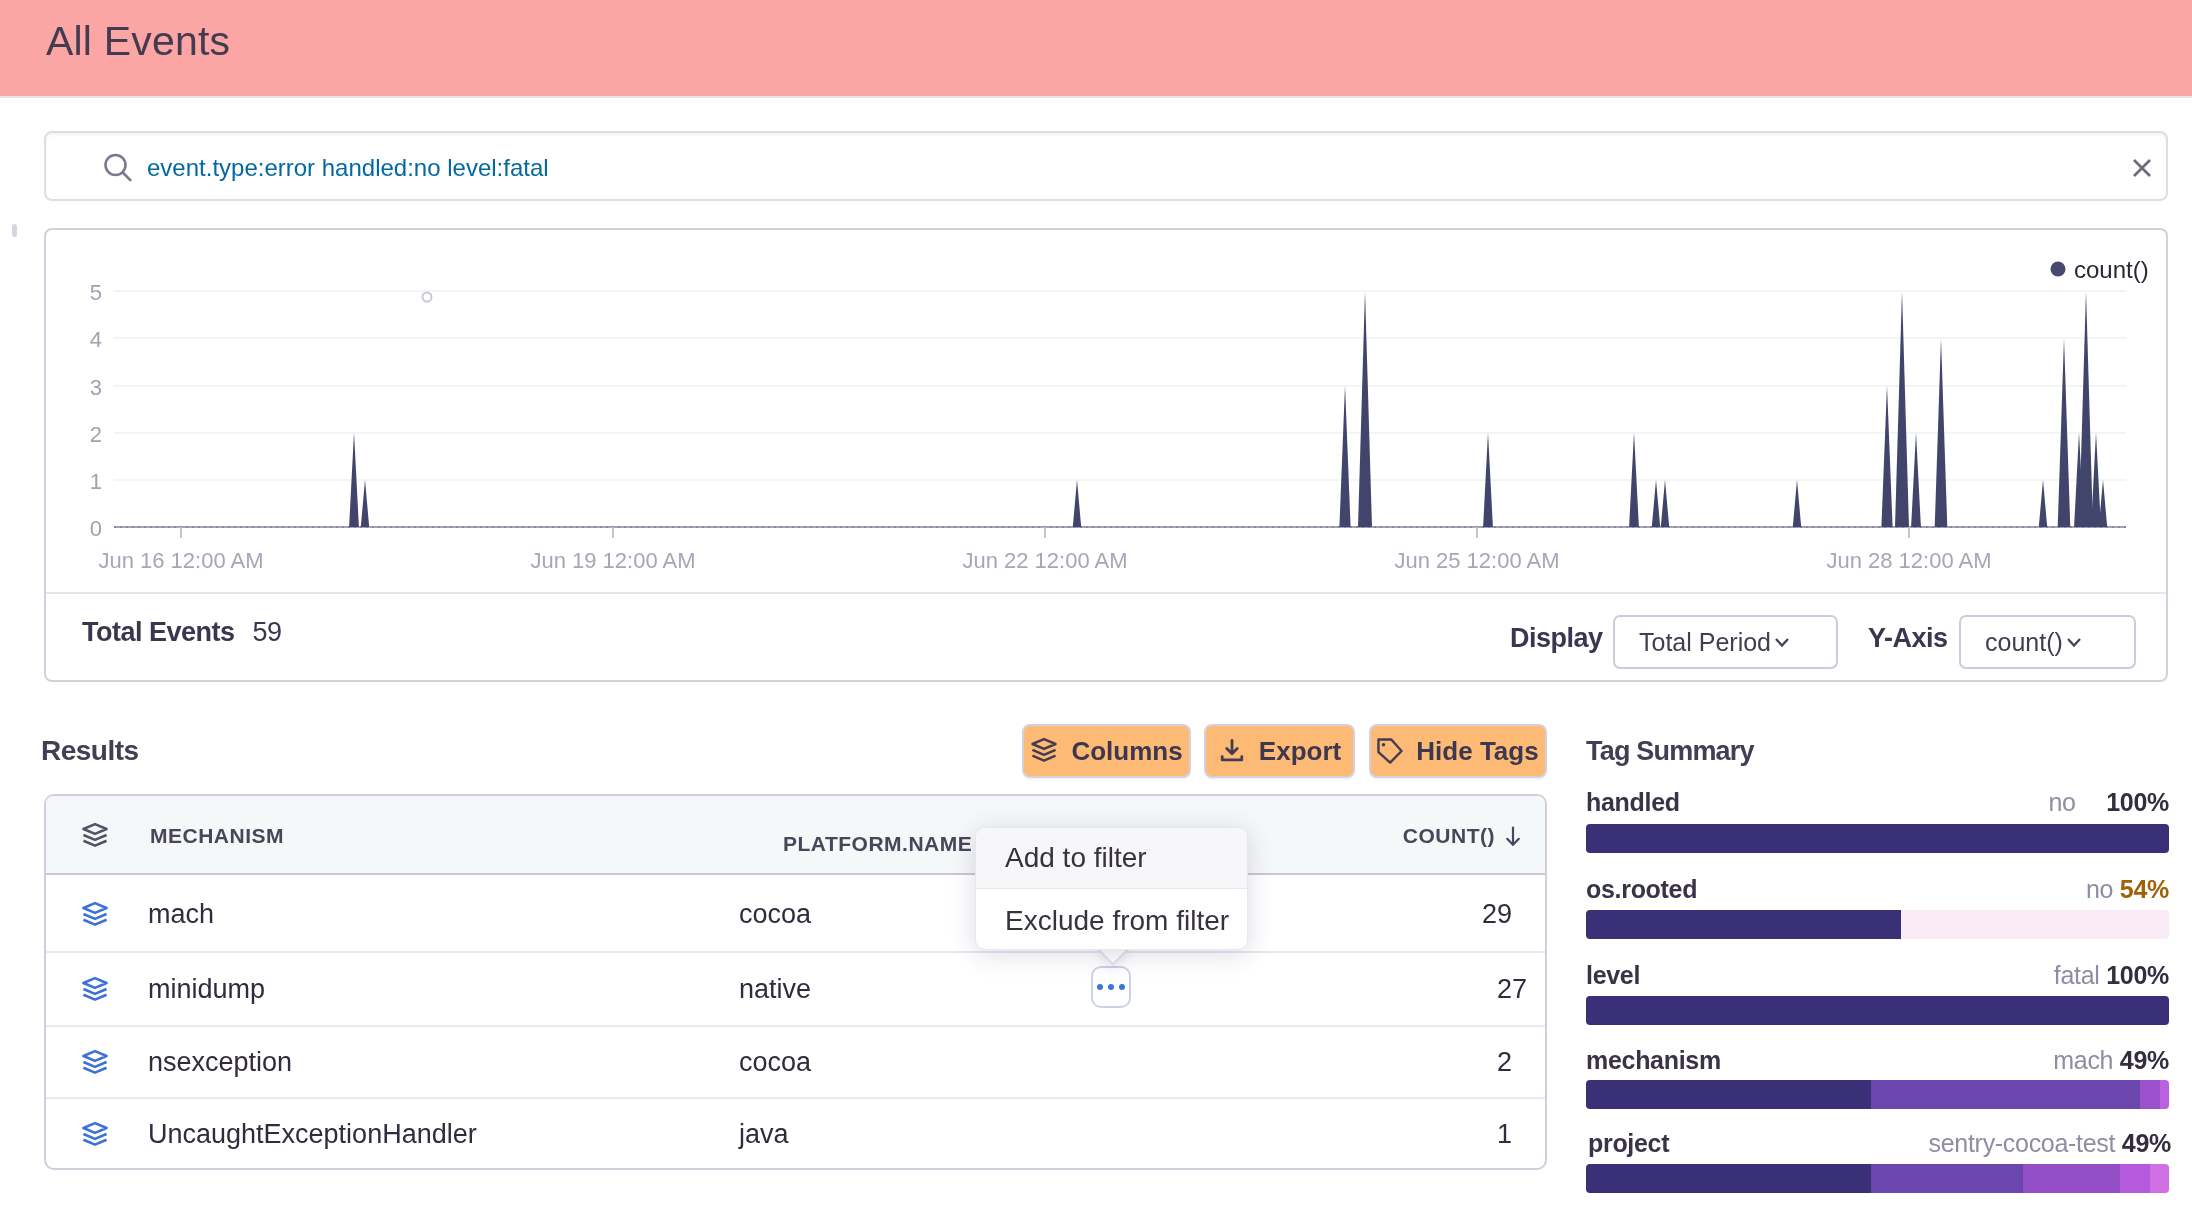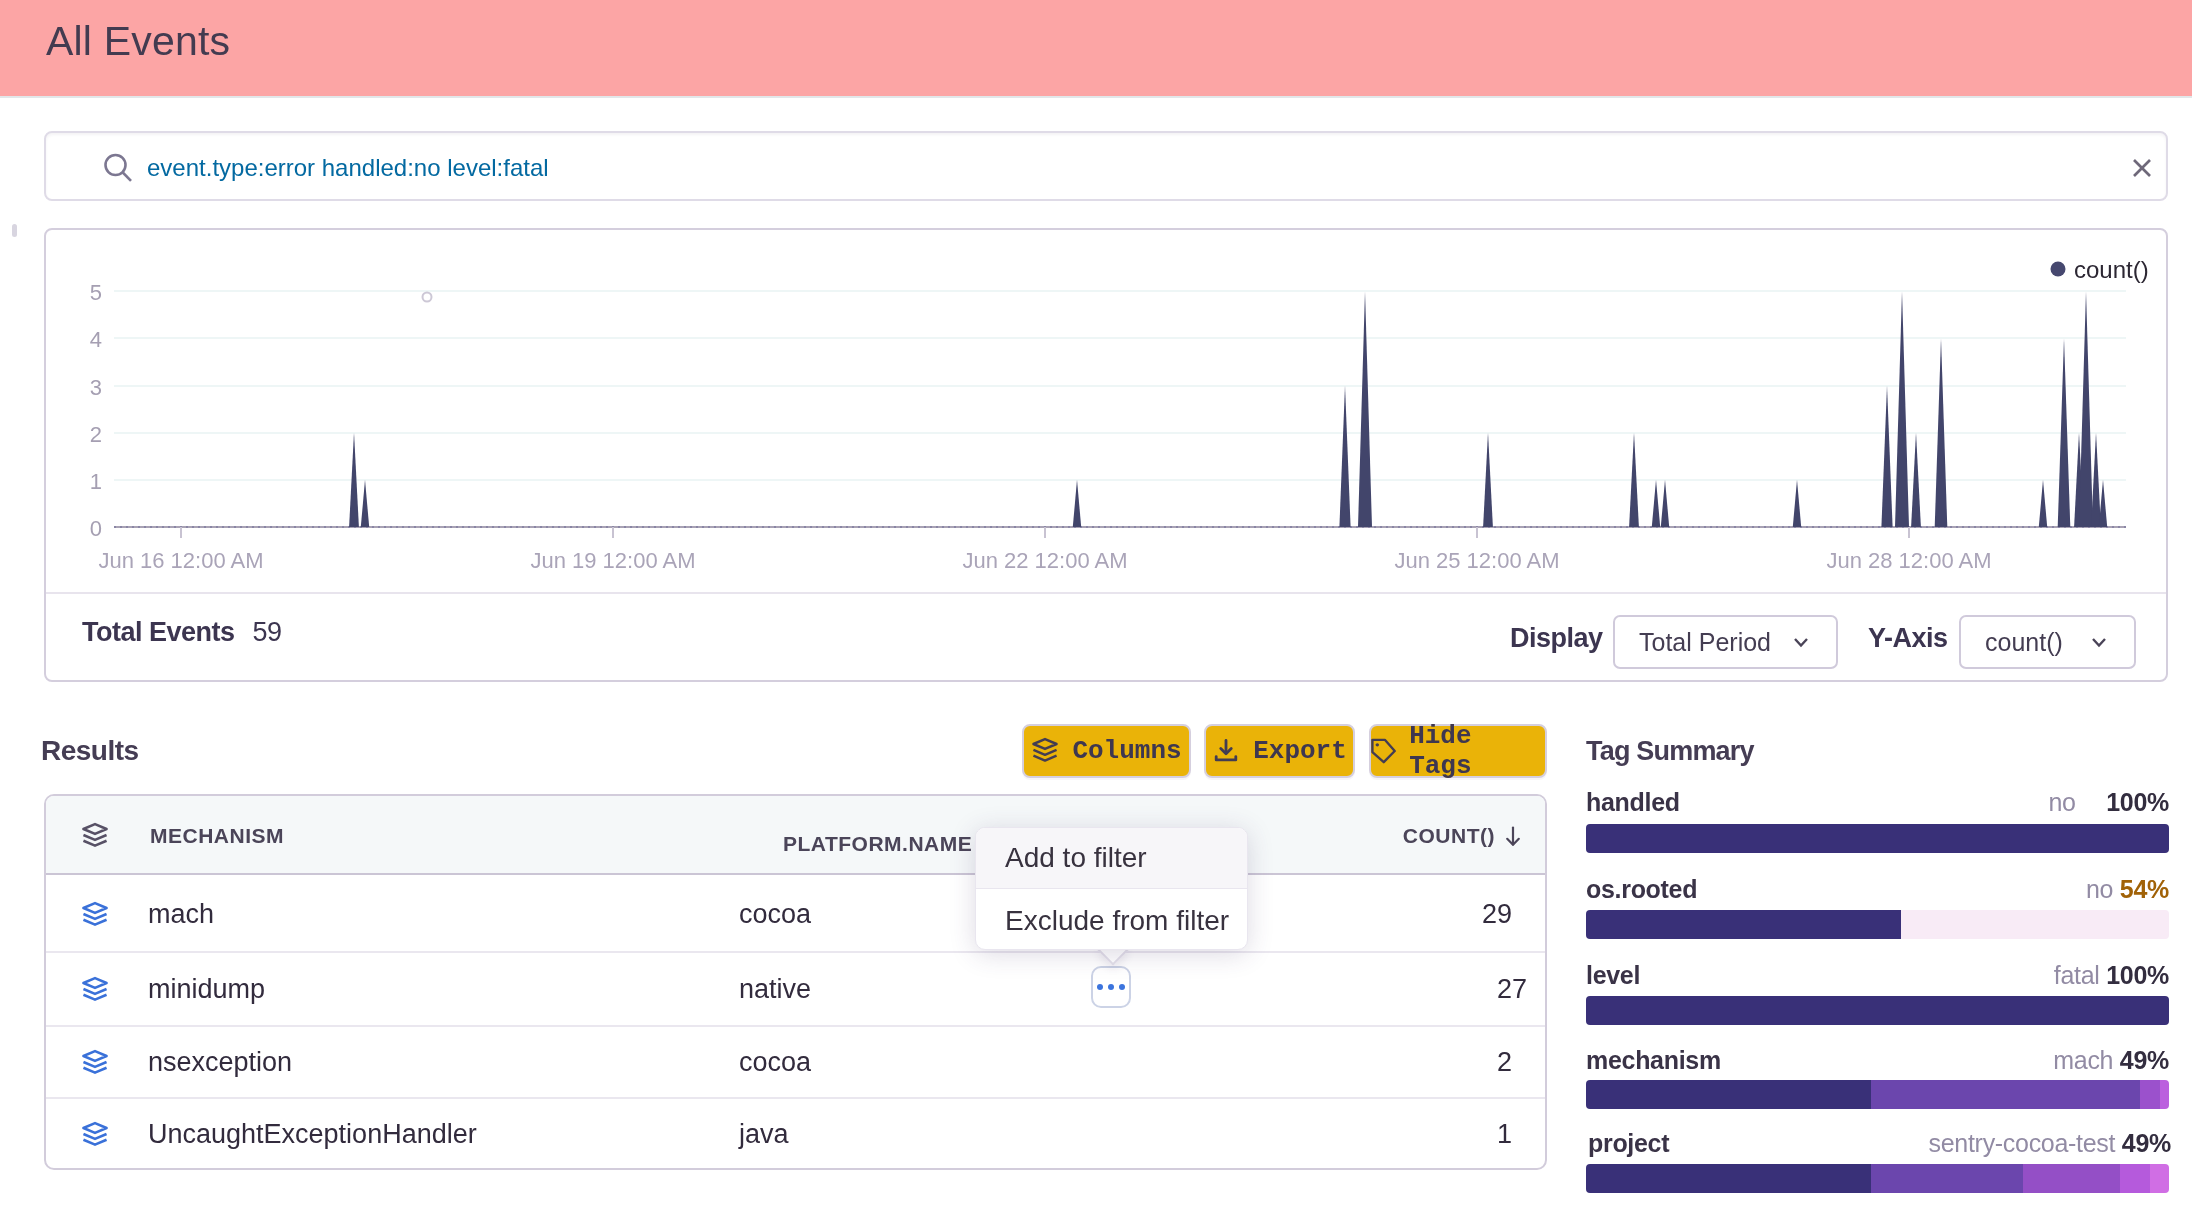--- a/index.html
+++ b/index.html
@@ -1,20 +1,20 @@
 <!DOCTYPE html>
 <html><head>
 <meta charset="utf-8">
 <style>
 * { margin:0; padding:0; box-sizing:border-box; }
 html,body { width:2192px; height:1208px; background:#fff; font-family:"Liberation Sans", sans-serif; overflow:hidden; }
 body { position:relative; }
 .abs { position:absolute; }
-.btn { position:absolute; display:flex; align-items:center; justify-content:center; gap:13px; background:#eab308; border:2px solid #d5cfde; border-radius:8px; font-weight:bold; font-size:26px; color:#3e3750; box-shadow:0 2px 0 rgba(45,0,85,0.04);font-family:Liberation Mono, monospace; }
-.ddbtn { position:absolute; display:flex; align-items:center; justify-content:space-between; background:#fff; border:2px solid #d0cadb; border-radius:7px; font-size:25px; color:#443d52; padding:0 24px; }
+.btn { position:absolute; display:flex; align-items:center; justify-content:center; gap:13px; background:#fdba74; border:2px solid #d5cfde; border-radius:8px; font-weight:bold; font-size:26px; color:#3e3750; box-shadow:0 2px 0 rgba(45,0,85,0.04); }
+.ddbtn { position:absolute; display:flex; align-items:center; background:#fff; border:2px solid #d0cadb; border-radius:7px; font-size:25px; color:#443d52; padding:0 24px; }
 </style>
 </head>
 <body>
 
 <div class="abs" style="left:0; top:1182; width:2192px; height:26px; background:#edf5f6;"></div>
 <div class="abs" style="left:1560px; top:1178px; width:620px; height:20px; background:#fff;"></div>
 
 <div class="abs" style="left:0; top:0; width:2192px; height:98px; background:#fca5a5; border-bottom:2px solid #e2e7e9;">
   <div class="abs" style="left:46px; top:18px; font-size:41px; color:#433b50; letter-spacing:0.2px;">All Events</div>
 </div>

